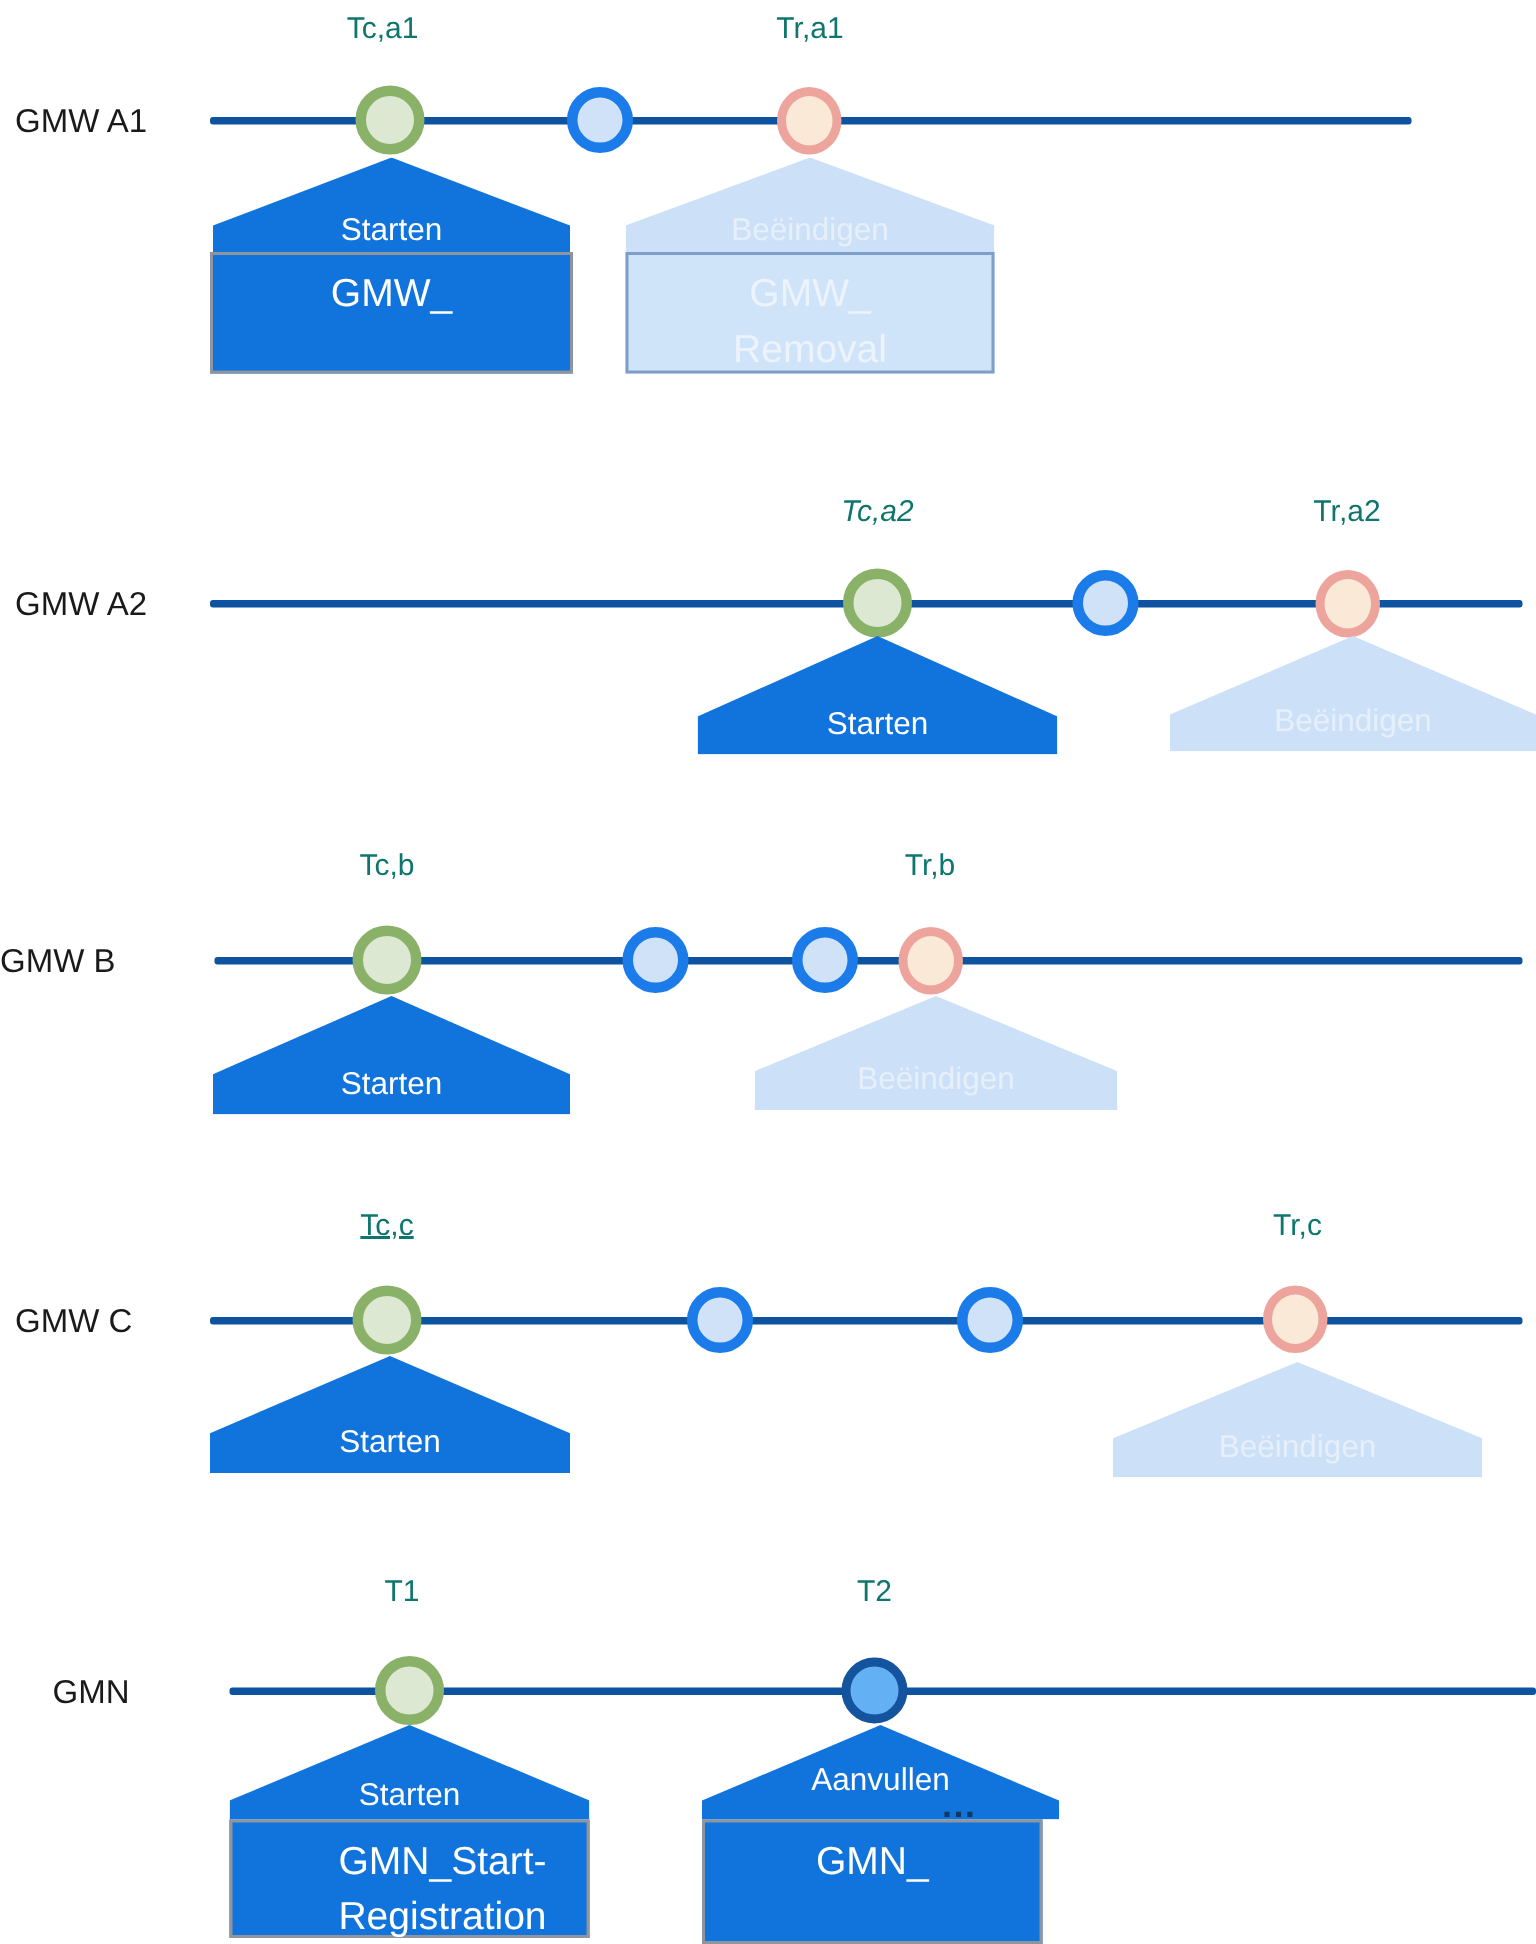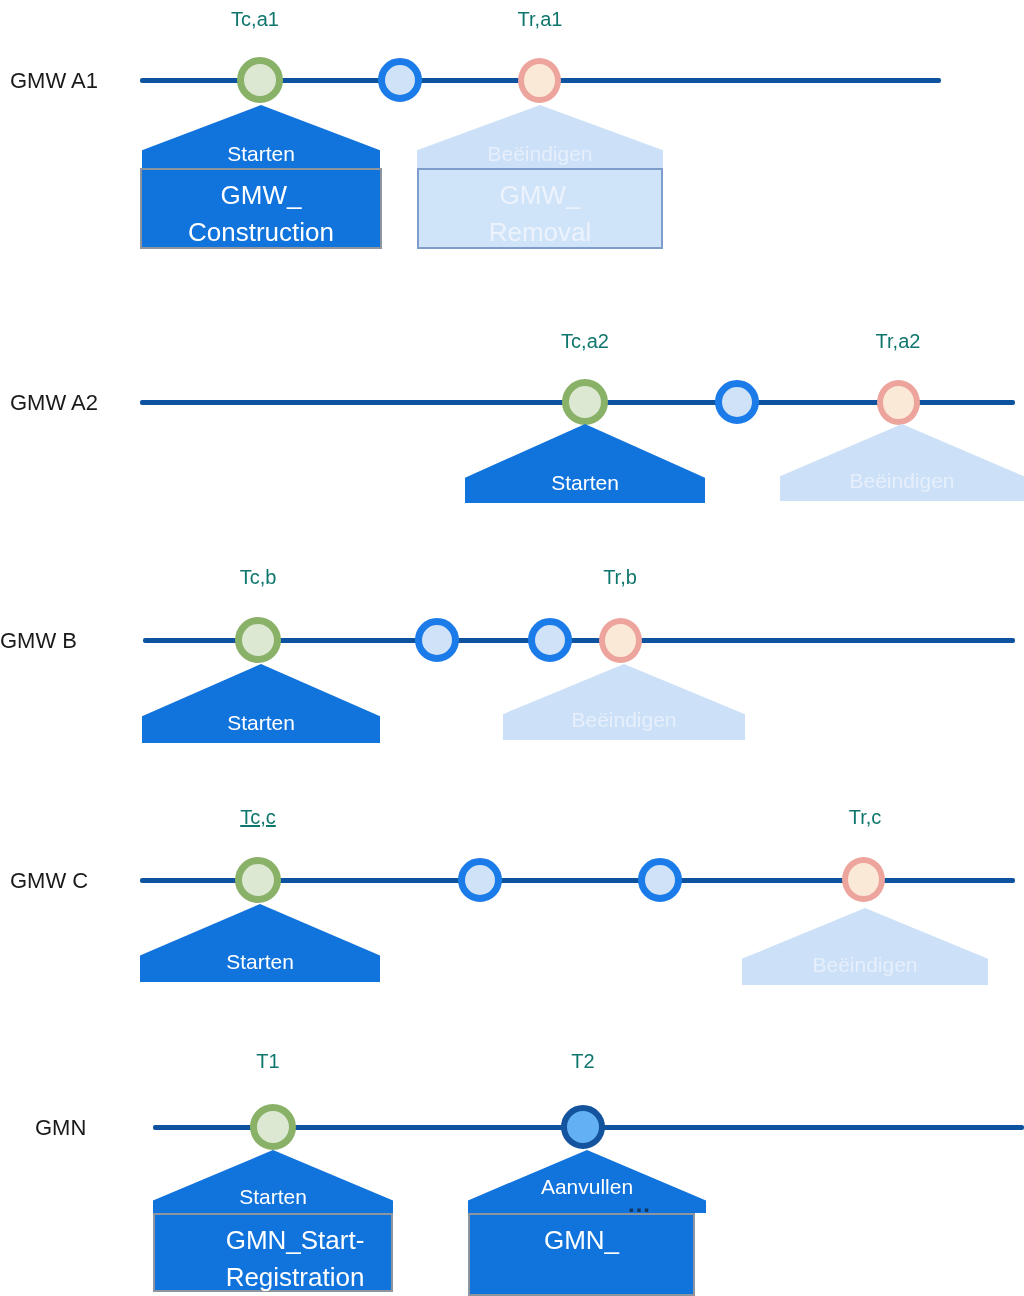--- a/index.html
+++ b/index.html
@@ -38,35 +38,34 @@
   <div class="abs tag" style="left:200px;top:8px;">Tc,a1</div>
   <div class="abs tag" style="left:485px;top:8px;">Tr,a1</div>
   <div class="abs ev green" style="left:237px;top:57px;"></div>
   <div class="abs ev blue" style="left:378px;top:58px;"></div>
   <div class="abs ev pink" style="left:518px;top:58px;"></div>
   <div class="abs house dark" style="left:142px;top:105px;width:238px;height:63px;--sh:72%;">
     <span class="title" style="padding-bottom:4px;">Starten</span>
   </div>
   <div class="abs docbox dark" style="left:140px;top:168px;width:242px;height:81px;">
     <span>GMW_</span>
-    <span>Construction</span>
   </div>
   <div class="abs house light" style="left:417px;top:105px;width:246px;height:63px;--sh:72%;">
     <span class="title" style="padding-bottom:4px;">Beëindigen</span>
   </div>
   <div class="abs docbox light" style="left:417px;top:168px;width:246px;height:81px;">
     <span>GMW_</span>
     <span>Removal</span>
   </div>
 </div>
 
 <div>
   <div class="abs row-label" style="left:10px;top:390px;">GMW A2</div>
   <div class="abs tl" style="left:140px;top:400px;width:875px;"></div>
-  <div class="abs tag" style="left:530px;top:330px;">Tc,a2</div>
+  <div class="abs tag" style="left:530px;top:330px;font-style:italic;">Tc,a2</div>
   <div class="abs tag" style="left:843px;top:330px;">Tr,a2</div>
   <div class="abs ev green" style="left:562px;top:379px;"></div>
   <div class="abs ev blue" style="left:715px;top:380px;"></div>
   <div class="abs ev pink" style="left:877px;top:380px;"></div>
   <div class="abs house dark" style="left:465px;top:424px;width:240px;height:79px;--sh:68%;">
     <span class="title">Starten</span>
   </div>
   <div class="abs house light" style="left:780px;top:424px;width:244px;height:77px;--sh:68%;">
     <span class="title">Beëindigen</span>
   </div>

